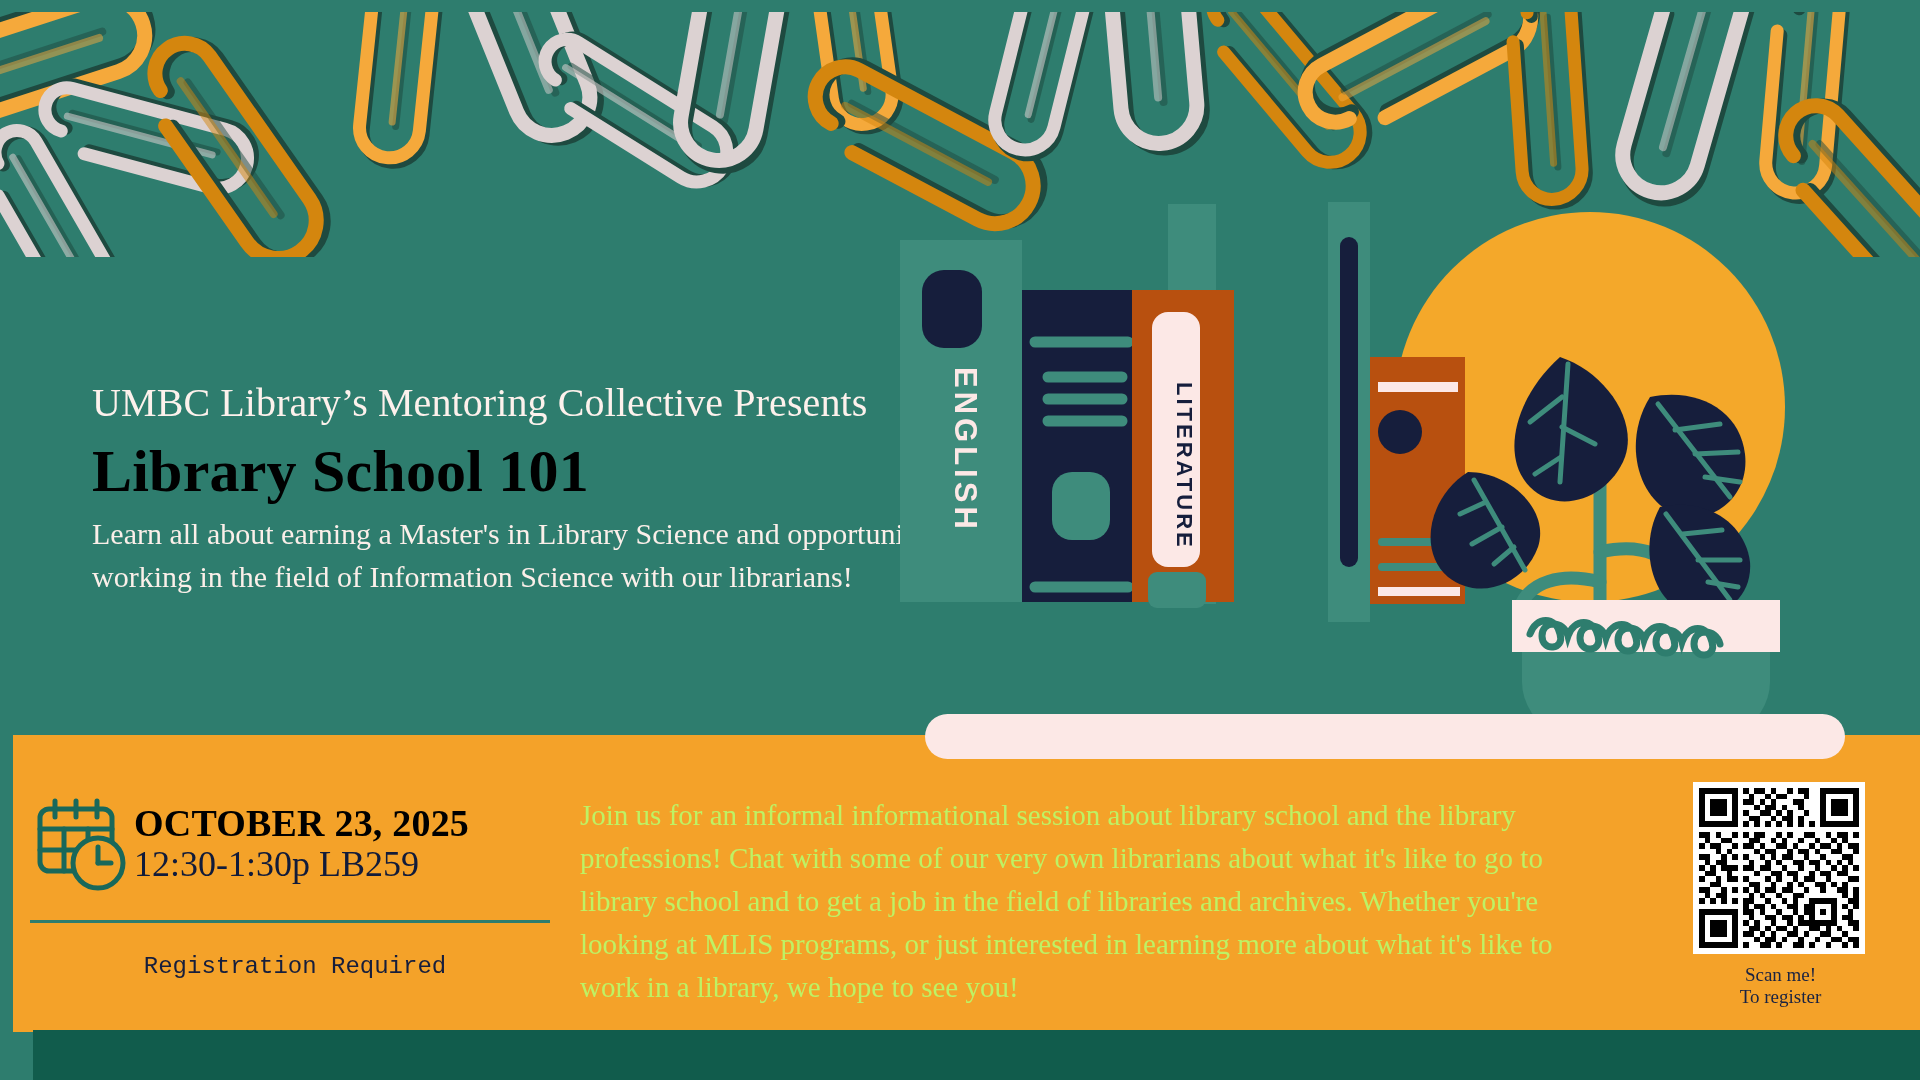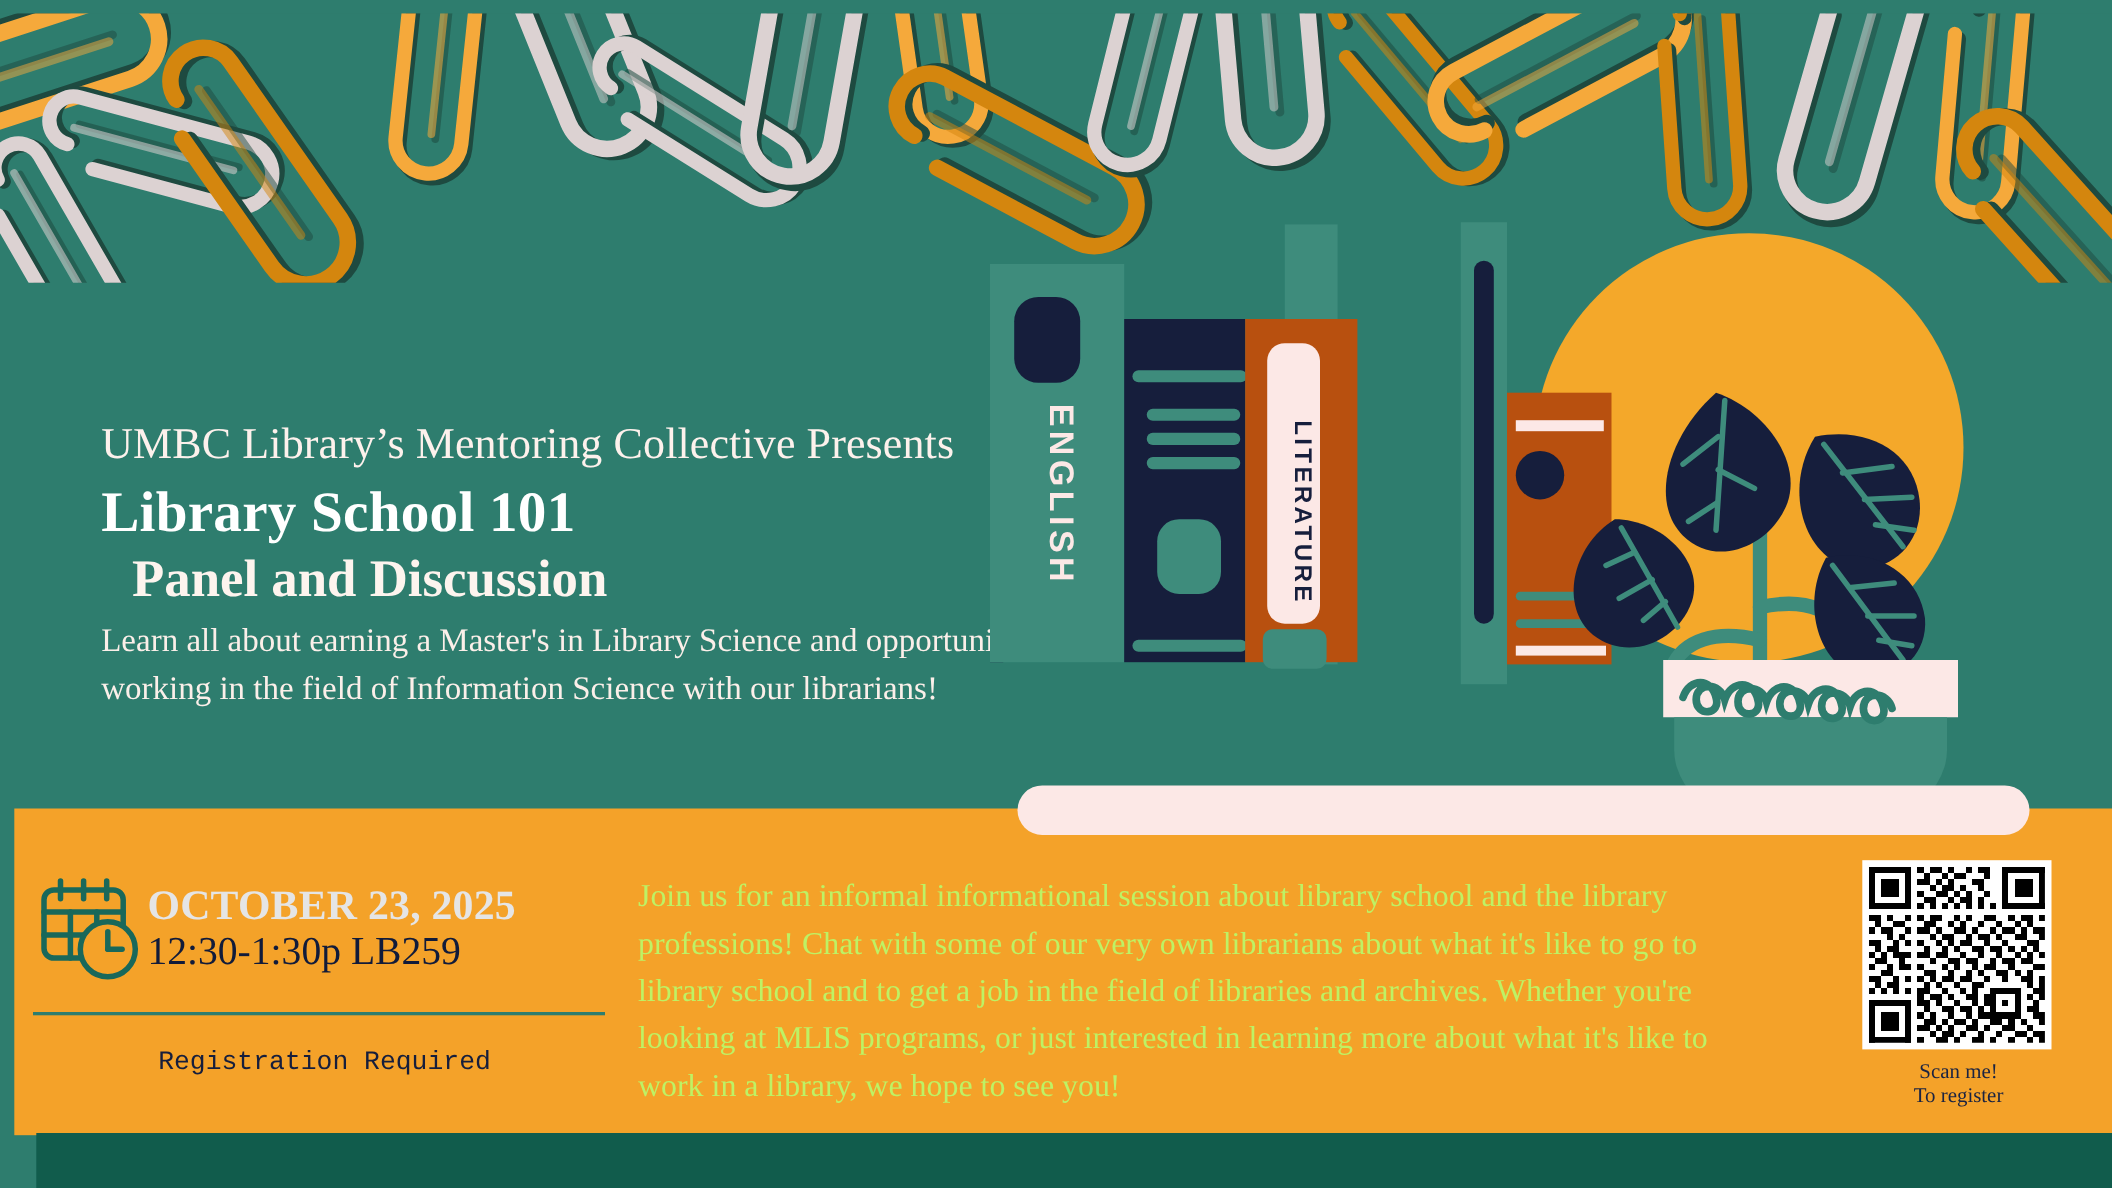--- a/index.html
+++ b/index.html
@@ -29,22 +29,22 @@
   
   #headline {
     position:absolute; left:92px; top:370px; width:900px;
     color:#FDF1EC;
   }
   #presents {
     font-size:40px; line-height:1.05; letter-spacing:.1px;
     color:#FDF1EC; font-weight:400;
   }
   #title-main {
-    font-size:52px; font-weight:700; line-height:1.12;
-    margin-top:14px; letter-spacing:.2px; color:#ffffff;
+    font-size:60px; font-weight:700; line-height:1.12;
+    margin-top:14px; letter-spacing:.2px; color:#000000;
   }
   #title-sub {
     font-size:48px; font-weight:700; line-height:1.12;
     margin-top:4px; margin-left:28px; color:#FDF4EE;
   }
   #blurb {
     margin-top:8px; font-size:30px; line-height:1.42; color:#FBEFE9;
     max-width:880px;
   }
 
@@ -79,21 +79,21 @@
   
   #date-col {
     position:absolute; left:35px; top:785px; width:520px;
     z-index:7;
   }
   #date-row { display:flex; align-items:center; }
   #cal-icon { width:95px; height:95px; flex:0 0 95px; margin-right:4px; }
   #cal-icon svg { display:block; }
   #date-text { display:flex; flex-direction:column; justify-content:center; }
   #date-big {
-    font-size:38px; font-weight:700; color:#e5e5e5; line-height:1.04;
+    font-size:38px; font-weight:700; color:#000000; line-height:1.04;
     letter-spacing:.2px; white-space:nowrap;font-family:Liberation Serif, serif;
   }
   #date-time {
     font-size:36px; color:#111B3A; line-height:1.1; white-space:nowrap;
     margin-top:1px;
   }
   #date-rule {
     margin-top:28px; margin-left:-5px; width:520px; height:3px;
     background:#2E7D6E;
   }
@@ -217,21 +217,20 @@
           <use href="#pc" stroke="#1E4A40" transform="translate(4,4)"></use>
           <use href="#pc" stroke="#DCD2D2"></use>
         </g>
       </g>
     </svg>
   </div>
 
   <div id="headline">
     <div id="presents">UMBC Library’s Mentoring Collective Presents</div>
     <div id="title-main">Library School 101</div>
-    <div id="title-sub">Panel and Discussion</div>
     <div id="blurb">Learn all about earning a Master's in Library Science and opportunities working in the field of Information Science with our librarians!</div>
   </div>
 
   <div id="illus">
     <svg width="1020" height="580" viewBox="0 0 1020 580">
 
       <circle cx="690" cy="225" r="195" fill="#F4A82A"></circle>
 
       <rect x="268" y="22" width="48" height="400" fill="#3E8C7C"></rect>
 

